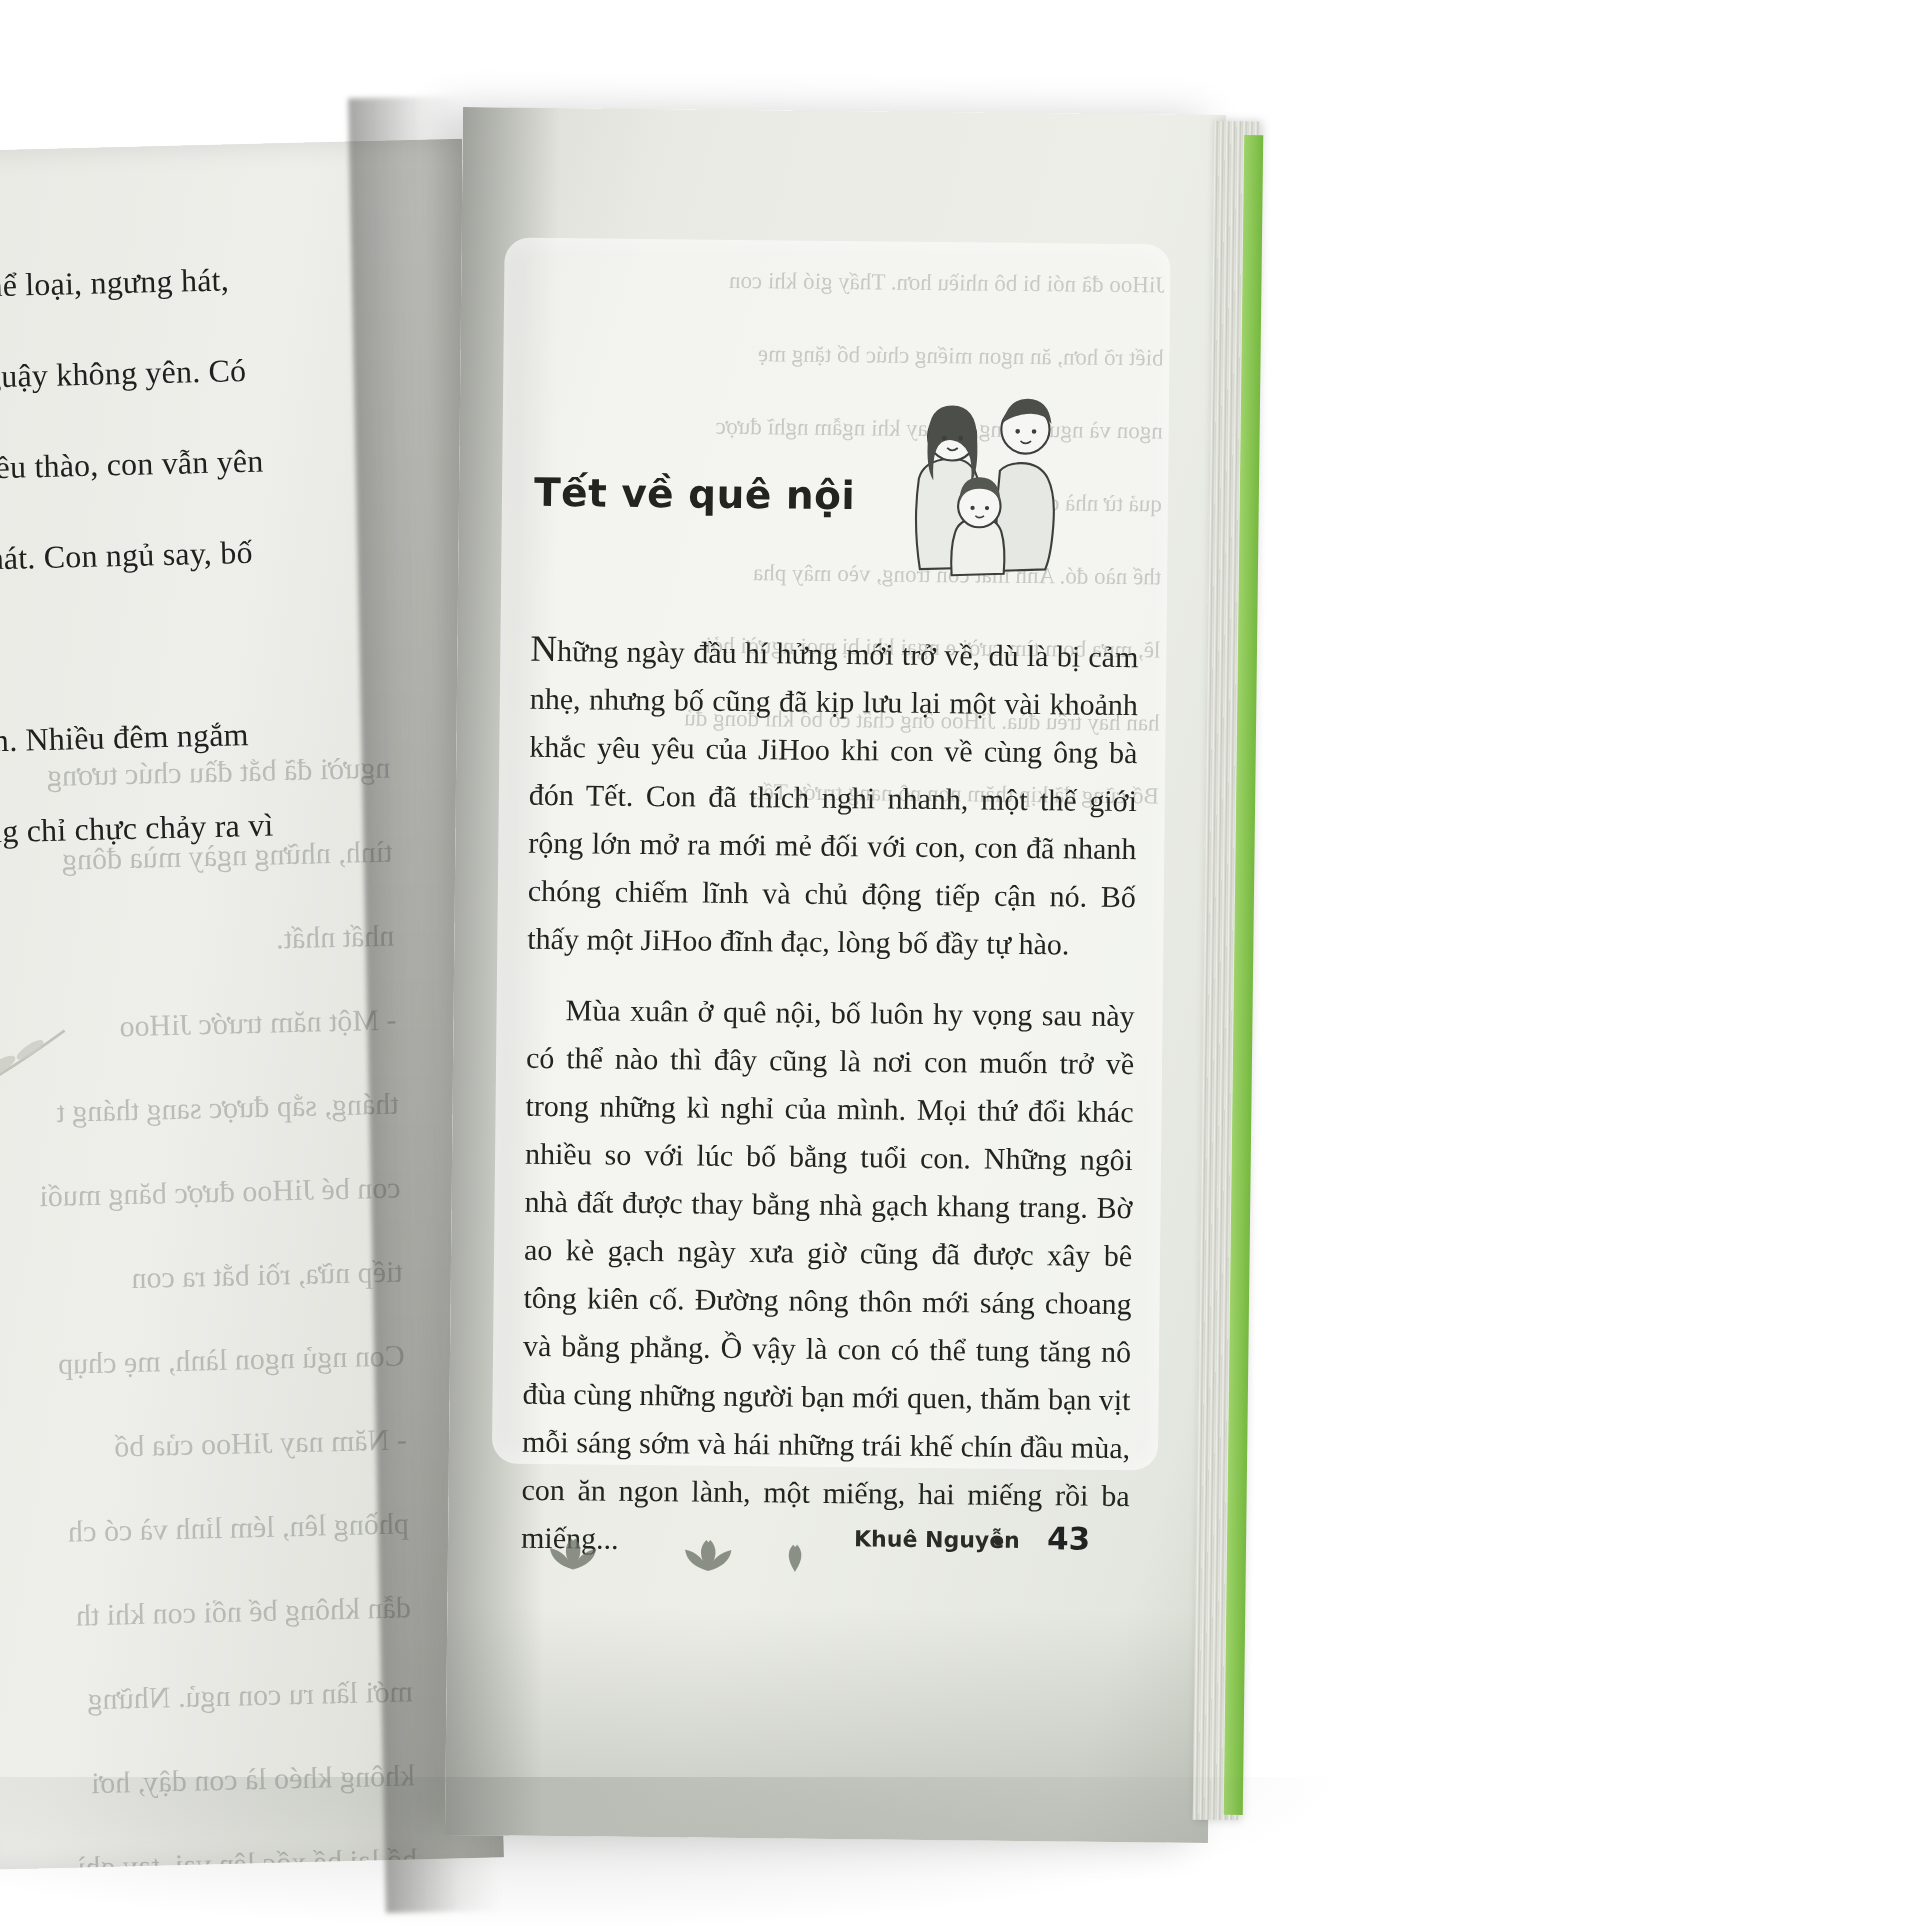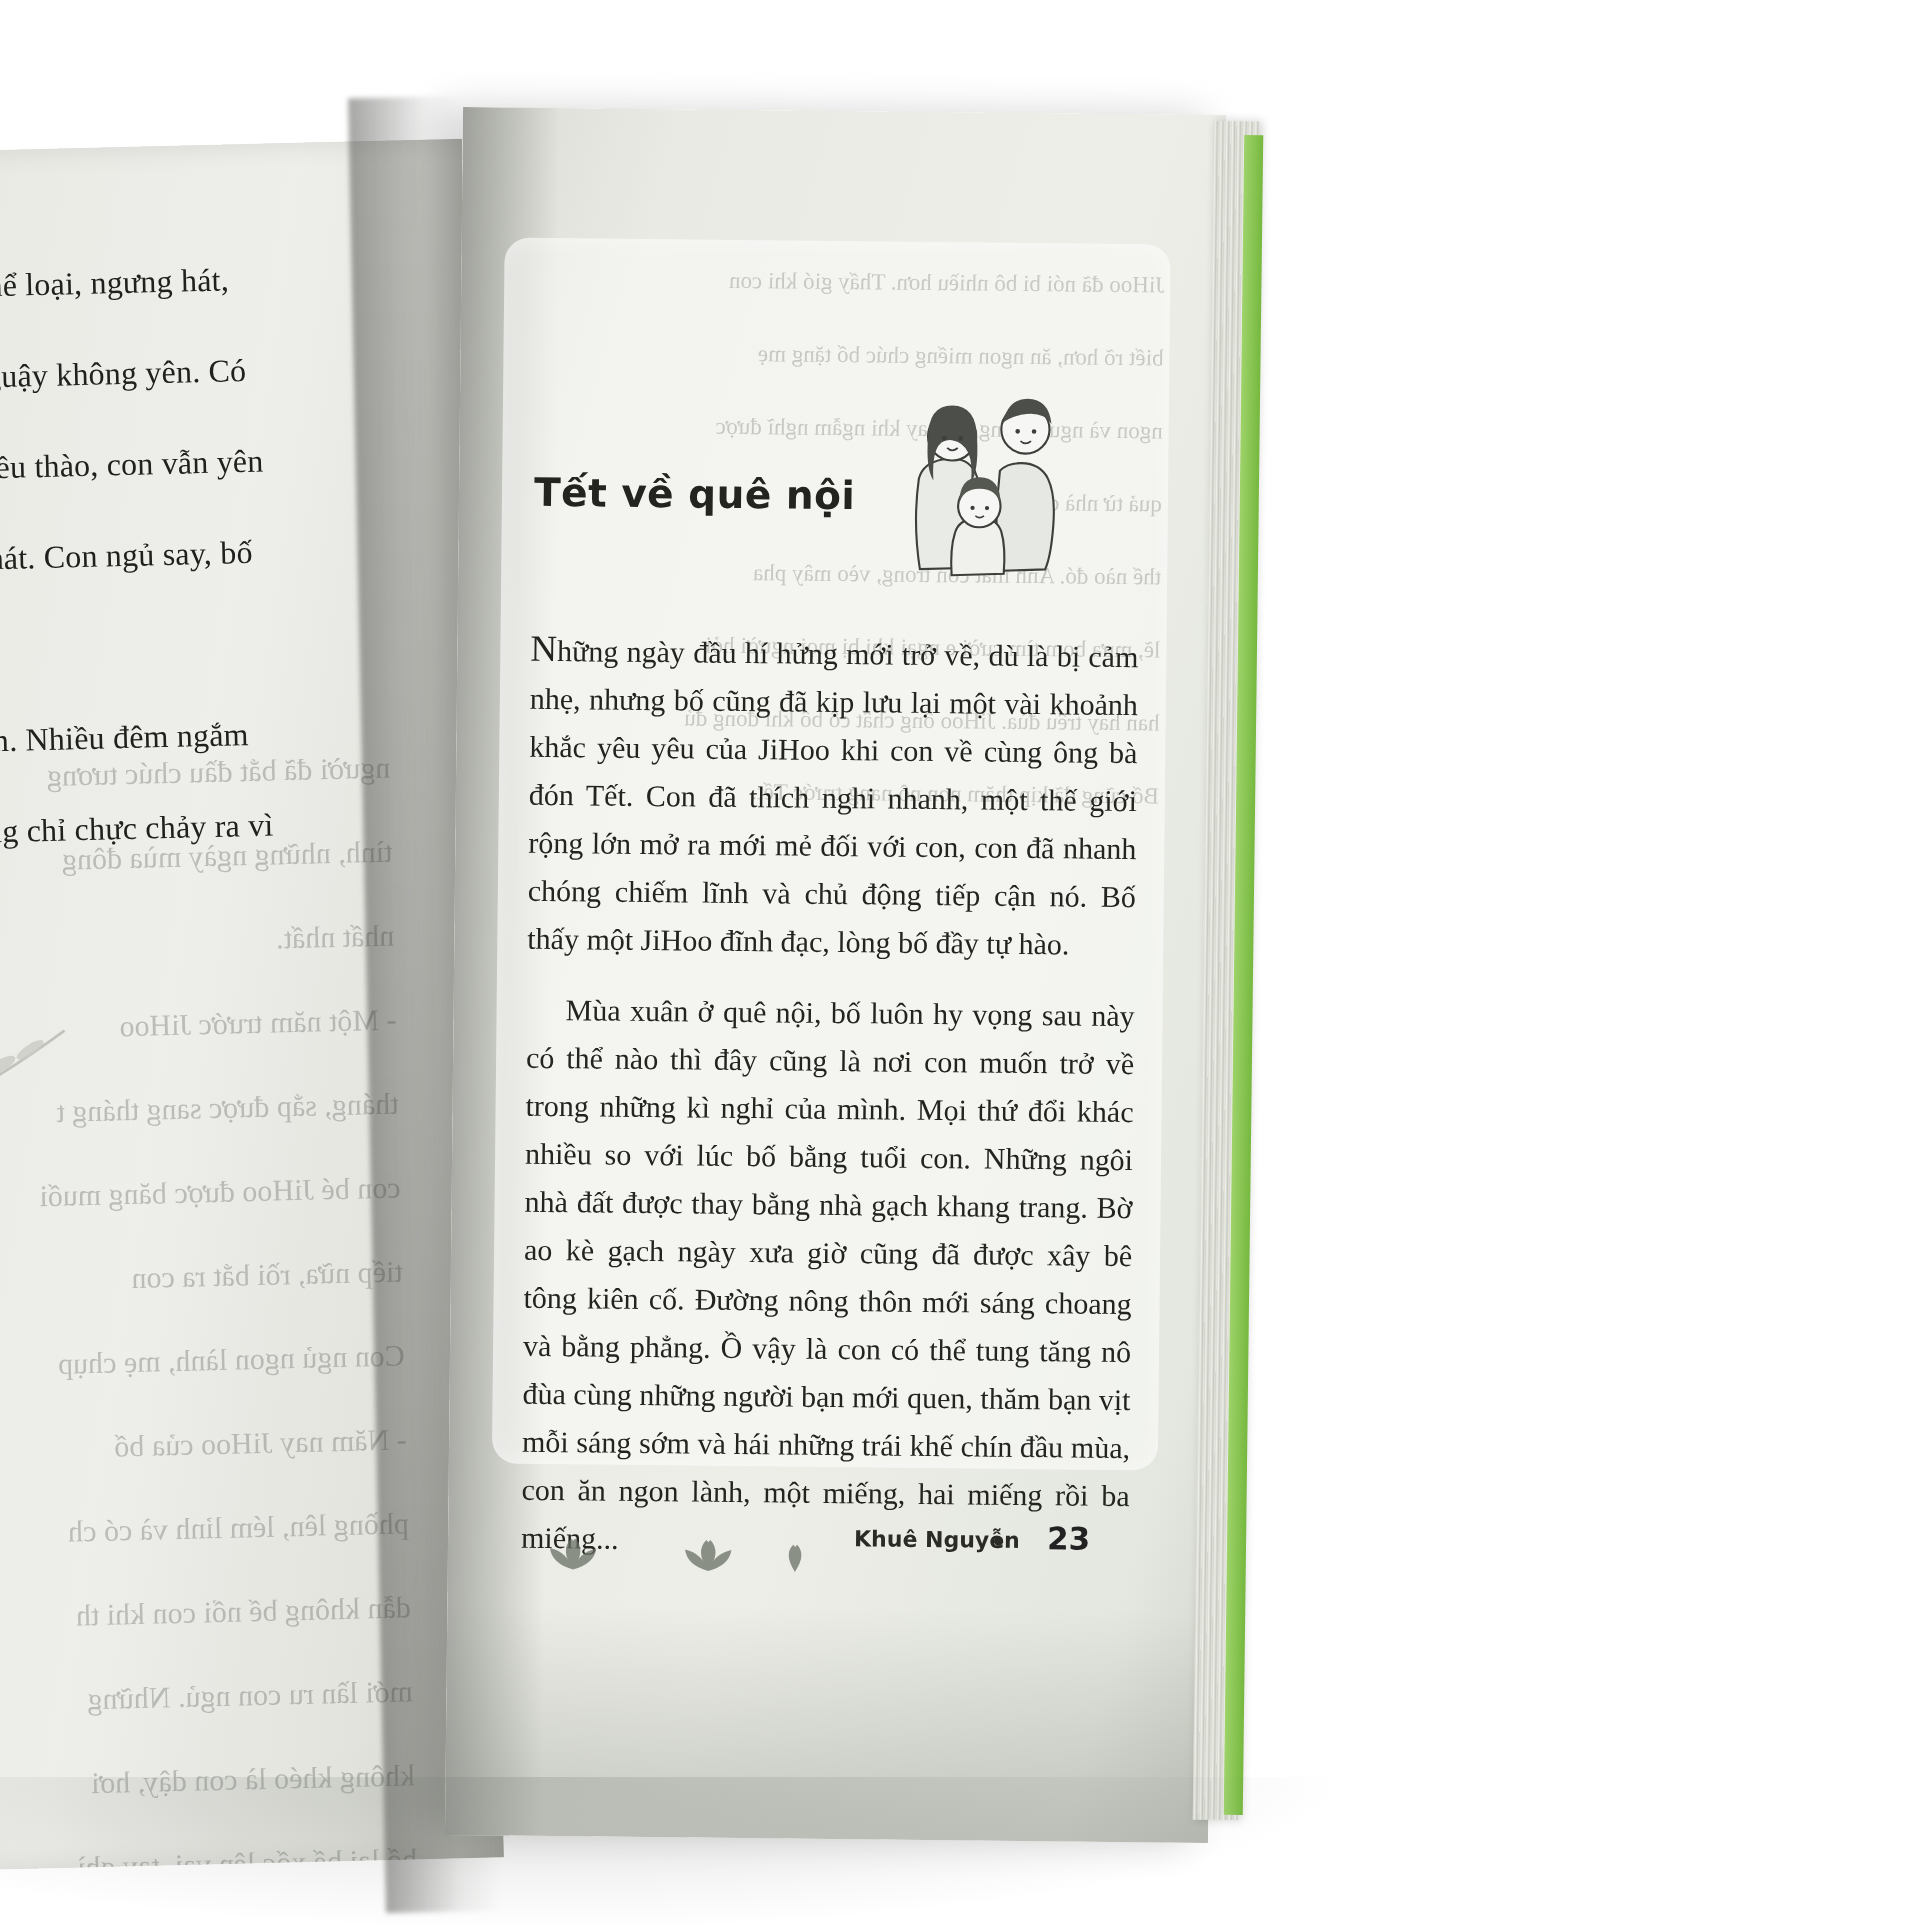--- a/index.html
+++ b/index.html
@@ -367,21 +367,21 @@
         <path d="M250 58 q-22 -6 -24 -22 q18 4 24 22z"></path>
         <path d="M250 58 q22 -6 24 -22 q-18 4 -24 22z"></path>
         <path d="M340 58 q-12 -18 -2 -28 q10 10 2 28z"></path>
         <path d="M340 58 q12 -18 2 -28 q-10 10 -2 28z"></path>
       </g>
     </svg>
 
     <div class="footer">
       <div class="footer-author">Khuê Nguyễn</div>
       <div class="footer-dot"></div>
-      <div class="footer-page">23</div>
+      <div class="footer-page">43</div>
     </div>
   </div>
 
   <div class="page-block"></div>
   <div class="cover-edge"></div>
   <div class="bottom-shadow"></div>
 </div>
 
 
 </body></html>

